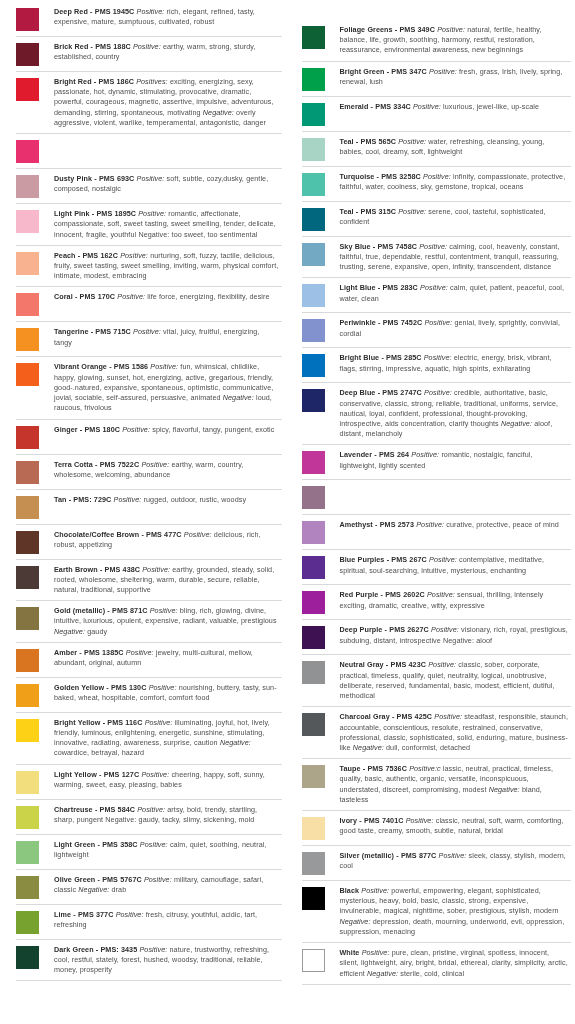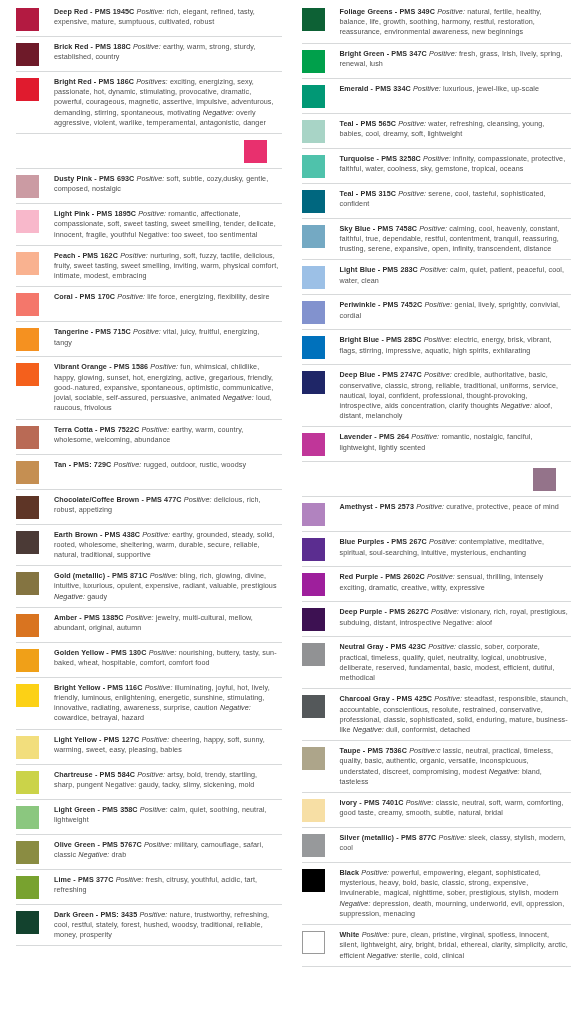--- a/index.html
+++ b/index.html
@@ -23,29 +23,28 @@
   .column {
     width: 287.5px;
     box-sizing: border-box;
     display: flex;
     flex-direction: column;
   }
   .column.left {
     padding: 2px 6px 0 16px;
   }
   .column.right {
-    padding: 2px 4px 0 14px;
+    padding: 20px 4px 0 14px;
   }
   .entry {
     display: flex;
     align-items: flex-start;
     border-bottom: 1px solid #d7d9da;
     padding: 5px 0 5px 0;
     box-sizing: border-box;
-    justify-content: flex-end;
   }
   .entry:last-child {
     border-bottom: 1px solid #d7d9da;
   }
   .swatch-wrap {
     flex: 0 0 auto;
     width: 38px;
     display: flex;
     justify-content: flex-start;
     padding-top: 1px;
@@ -139,20 +138,26 @@
         <div class="text"><span class="name">Tangerine - PMS 715C </span><span class="pol">Positive:</span><span class="desc"> vital, juicy, fruitful, energizing, tangy</span></div>
       </div>
       <div class="entry">
         <div class="swatch-wrap">
           <span class="swatch" style="background: rgb(244, 96, 28);"></span>
         </div>
         <div class="text"><span class="name">Vibrant Orange - PMS 1586 </span><span class="pol">Positive:</span><span class="desc"> fun, whimsical, childlike, happy, glowing, sunset, hot, energizing, active, gregarious, friendly, good-.natured, expansive,  spontaneous, optimistic, communicative, jovial, sociable, self-assured, persuasive, animated</span> <span class="pol">Negative:</span><span class="desc"> loud, raucous, frivolous</span></div>
       </div>
       <div class="entry">
         <div class="swatch-wrap">
+          <span class="swatch" style="background: rgb(197, 53, 44);"></span>
+        </div>
+        <div class="text"><span class="name">Ginger - PMS 180C </span><span class="pol">Positive:</span><span class="desc"> spicy, flavorful, tangy, pungent, exotic</span></div>
+      </div>
+      <div class="entry">
+        <div class="swatch-wrap">
           <span class="swatch" style="background: rgb(185, 106, 85);"></span>
         </div>
         <div class="text"><span class="name">Terra Cotta - PMS 7522C </span><span class="pol">Positive:</span><span class="desc"> earthy, warm, country, wholesome, welcoming, abundance</span></div>
       </div>
       <div class="entry">
         <div class="swatch-wrap">
           <span class="swatch" style="background: rgb(197, 143, 82);"></span>
         </div>
         <div class="text"><span class="name">Tan - PMS: 729C </span><span class="pol">Positive:</span><span class="desc"> rugged, outdoor, rustic, woodsy</span></div>
       </div>

